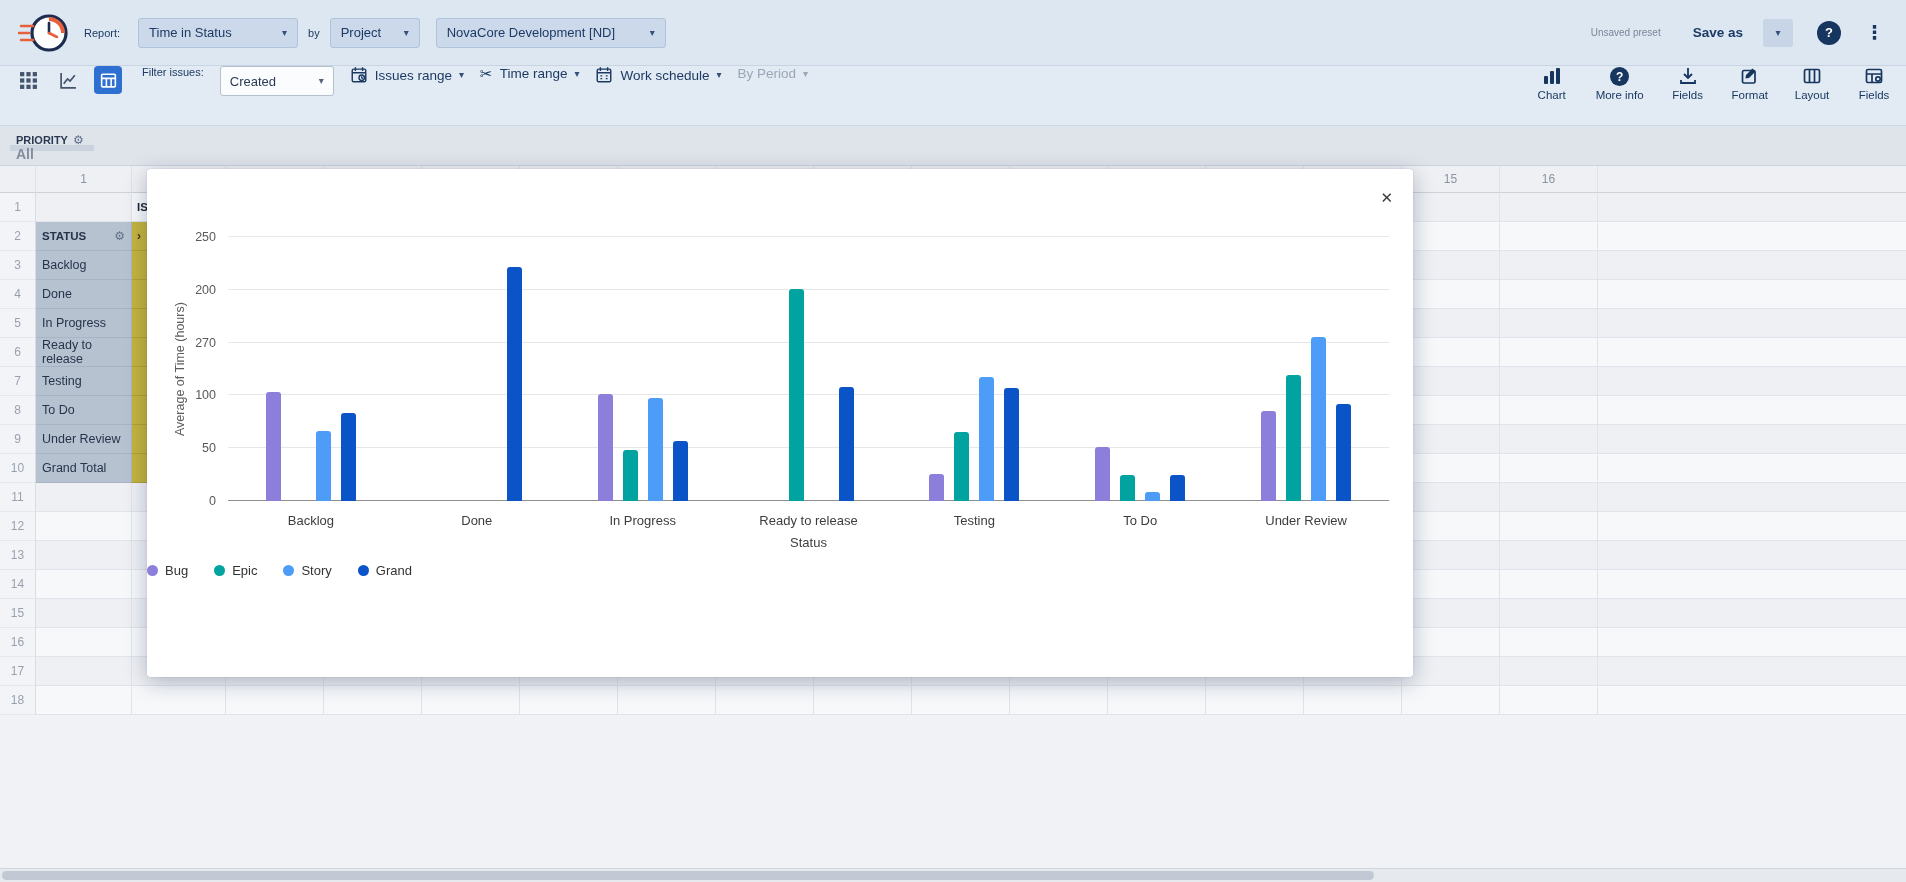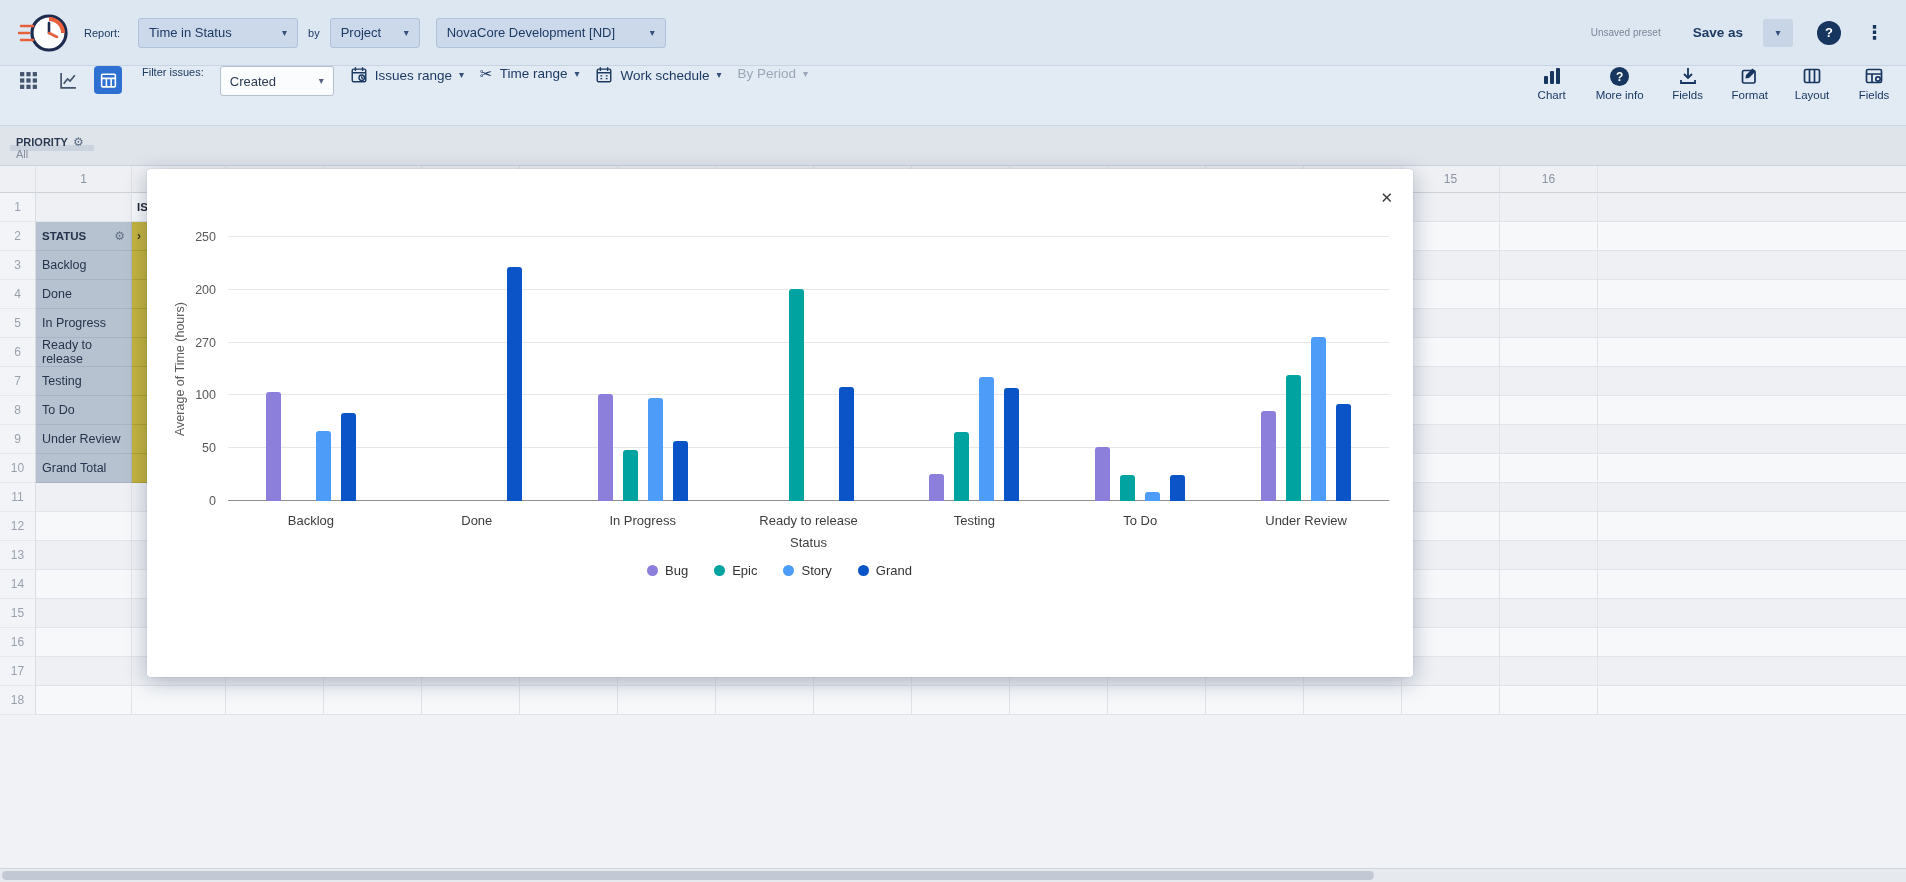--- a/index.html
+++ b/index.html
@@ -49,21 +49,21 @@
   .tb-action svg { width:20px; height:20px; }
   .qcircle { width:19px; height:19px; border-radius:50%; background:#16355f; color:#fff; font-size:12px;
     font-weight:700; display:flex; align-items:center; justify-content:center; }
 
   
   .priority-band { height:40px; flex:0 0 auto; background:#dfe4eb; border-bottom:1px solid #ccd3dd;
     display:flex; align-items:stretch; padding-left:10px; }
   .priority-cell { width:84px; background:#cbd3de; margin:19px 0; padding:3px 6px; display:flex;
     flex-direction:column; justify-content:center; gap:0; cursor:pointer; }
   .priority-label { font-size:11px; font-weight:700; color:#2b3a52; display:flex; align-items:center; gap:5px; }
-  .priority-value { font-size:11px; color:#848d9c; }
+  .priority-value { font-size:14px; color:#848d9c;font-weight:bold; }
   .gear { color:#5f6f85; font-size:12px; line-height:1; }
 
   .sheet-area { flex:1; position:relative; background:#f1f2f5; overflow:hidden; }
   .grid { display:grid; grid-template-columns:36px 96px 94px repeat(14,98px) minmax(0,1fr);
     grid-template-rows:27px repeat(18,29px); }
   .cnum { background:#eef0f3; color:#8b94a3; font-size:12px; display:flex; align-items:center;
     justify-content:center; border-right:1px solid #dfe2e8; border-bottom:1px solid #ccd2da; }
   .cnum.filler { border-right:none; }
   .gut { background:#f3f4f7; color:#99a1af; font-size:12px; display:flex; align-items:center;
     justify-content:center; border-right:1px solid #d8dce3; border-bottom:1px solid #e4e7ec; }
@@ -95,21 +95,21 @@
   .gridline.axisline { background:#8f8f8f; }
   .ytick { position:absolute; right:calc(100% + 12px); transform:translateY(50%); color:#595959;
     font-size:12.5px; white-space:nowrap; }
   .groups { position:absolute; left:0; right:0; top:0; bottom:0; display:flex; align-items:flex-end; }
   .group { flex:1; display:flex; justify-content:center; align-items:flex-end; height:100%; }
   .slot { width:25px; display:flex; justify-content:center; align-items:flex-end; }
   .bar { width:15px; border-radius:3px 3px 0 0; }
   .x-cats { position:absolute; left:81px; right:24px; top:344px; display:flex; }
   .x-cat { flex:1; text-align:center; color:#3d3d3d; font-size:13px; }
   .x-title { position:absolute; left:81px; right:24px; top:366px; text-align:center; color:#3d3d3d; font-size:13px; }
-  .legend { position:absolute; left:0; right:1px; top:394px; display:flex; justify-content:center; gap:26px; }
+  .legend { position:absolute; left:0; right:1px; top:394px; display:flex; gap:26px; }
   .legend-item { display:flex; align-items:center; gap:7px; font-size:13px; color:#333; cursor:pointer; }
   .dot { width:11px; height:11px; border-radius:50%; display:inline-block; }
 </style>
 </head>
 <body>
 
 <div class="app">
 
   <header class="topbar">
     <div class="logo">

